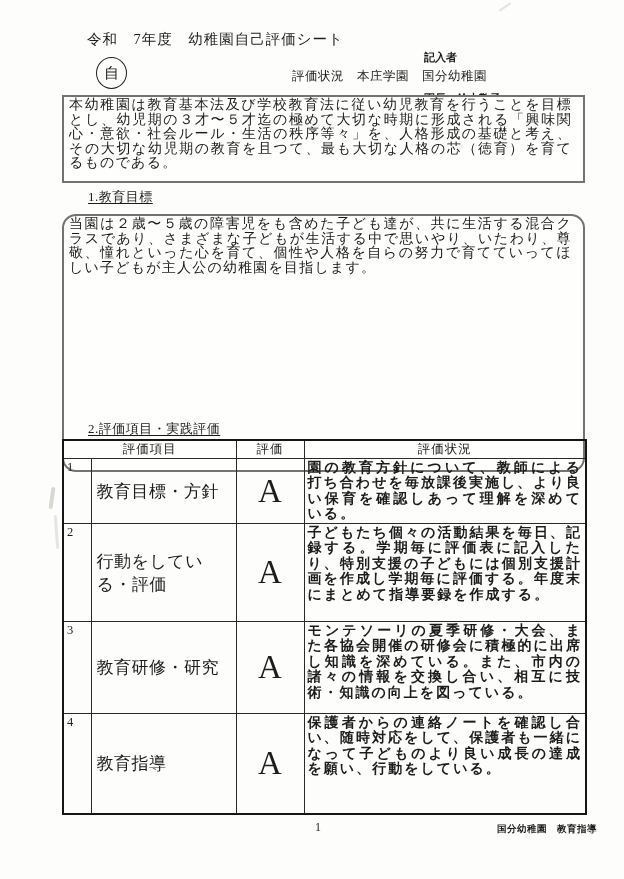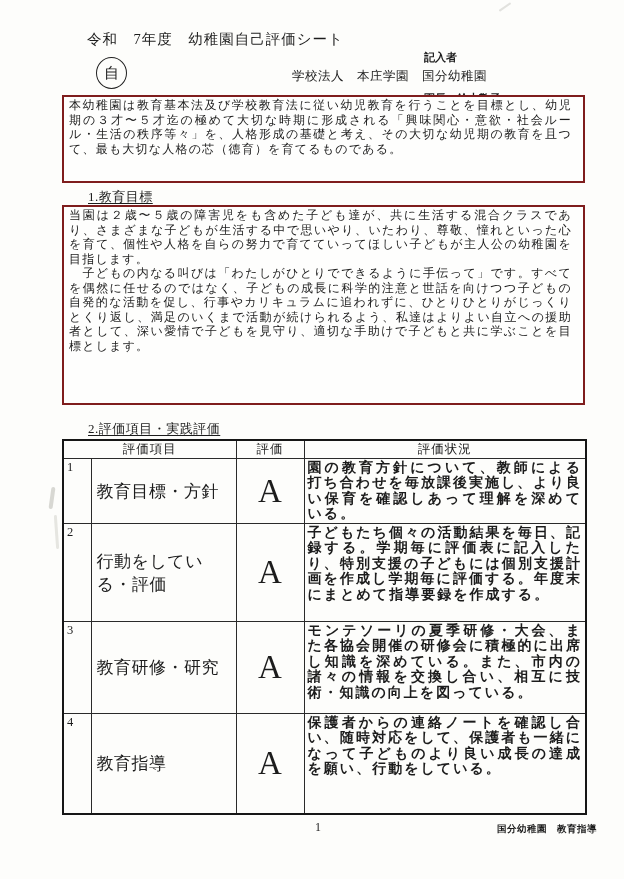--- a/index.html
+++ b/index.html
@@ -24,27 +24,27 @@
     border:1.6px solid #222;border-radius:50%;
     display:flex;align-items:center;justify-content:center;
     font-size:15px;box-sizing:border-box;
   }
   .school{
     position:absolute;left:292px;top:68px;
     font-size:12.5px;letter-spacing:.5px;white-space:pre;
   }
   .box{
     position:absolute;left:62px;width:523px;box-sizing:border-box;
-    border:2px solid #7f1d1d;background:#fefefd;
+    border:2px solid #737373;background:#fefefd;
     padding:1px 11px 2px 5px;
-    font-size:12px;line-height:14.5px;letter-spacing:1.2px;
+    font-size:14px;line-height:14.5px;letter-spacing:1.2px;
     text-align:justify;
   }
   .intro{top:95px;height:88px;}
-  .goals{top:205px;height:200px;}
+  .goals{top:214px;height:258px;border-radius:14px;}
   .goals p{margin:0;}
   .sec-h{
     position:absolute;left:88px;font-size:13px;letter-spacing:.5px;
     text-decoration:underline;text-underline-offset:2px;
   }
   .sec1{top:188px;}
   .sec2{top:420px;}
   table.eval-table{
     position:absolute;left:62px;top:439px;width:523px;
     border-collapse:collapse;table-layout:fixed;
@@ -93,31 +93,30 @@
 
   <div class="recorder">
     <div>記入者</div>
     <div>園長　鈴木敬子</div>
   </div>
 
   <div class="stamp">
     <span>自</span>
   </div>
 
-  <div class="school">学校法人　本庄学園　国分幼稚園</div>
+  <div class="school">評価状況　本庄学園　国分幼稚園</div>
 
   <div class="box intro">
     <span>本幼稚園は教育基本法及び学校教育法に従い幼児教育を行うことを目標とし、幼児期の３才〜５才迄の極めて大切な時期に形成される「興味関心・意欲・社会ルール・生活の秩序等々」を、人格形成の基礎と考え、その大切な幼児期の教育を且つて、最も大切な人格の芯（徳育）を育てるものである。</span>
   </div>
 
   <div class="sec-h sec1">1.教育目標</div>
 
   <div class="box goals">
     <p>当園は２歳〜５歳の障害児をも含めた子ども達が、共に生活する混合クラスであり、さまざまな子どもが生活する中で思いやり、いたわり、尊敬、憧れといった心を育て、個性や人格を自らの努力で育てていってほしい子どもが主人公の幼稚園を目指します。</p>
-    <p>　子どもの内なる叫びは「わたしがひとりでできるように手伝って」です。すべてを偶然に任せるのではなく、子どもの成長に科学的注意と世話を向けつつ子どもの自発的な活動を促し、行事やカリキュラムに追われずに、ひとりひとりがじっくりとくり返し、満足のいくまで活動が続けられるよう、私達はよりよい自立への援助者として、深い愛情で子どもを見守り、適切な手助けで子どもと共に学ぶことを目標とします。</p>
   </div>
 
   <div class="sec-h sec2">2.評価項目・実践評価</div>
 
   <table class="eval-table">
     <colgroup>
       <col style="width:28px">
         <col style="width:145px">
         <col style="width:68px">
         <col style="width:282px">

